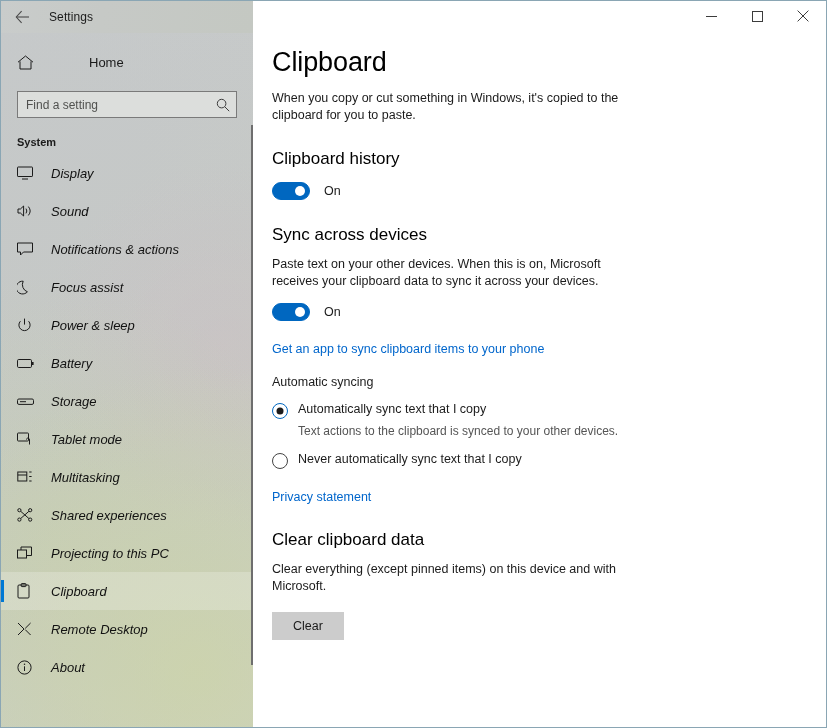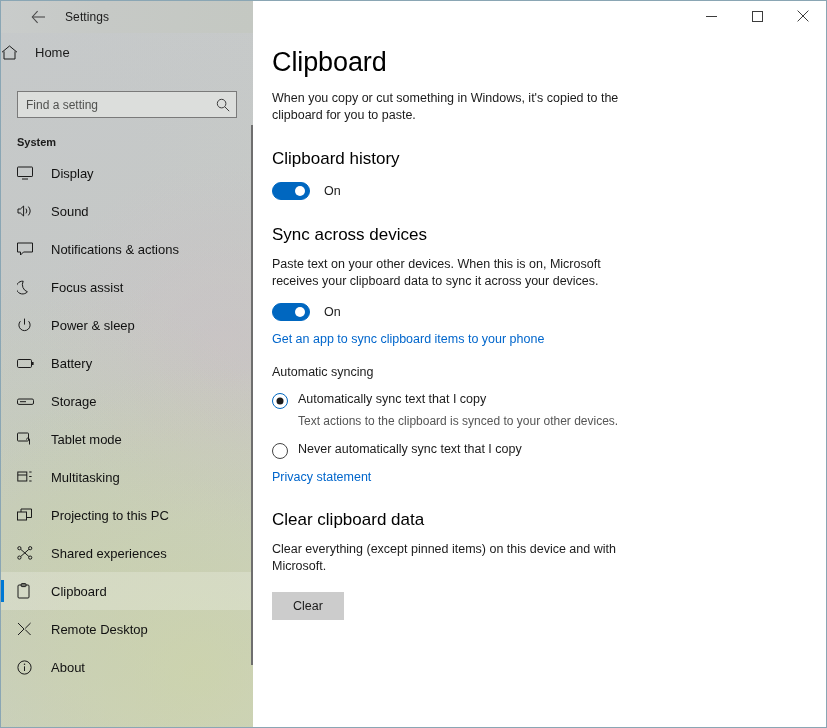--- a/index.html
+++ b/index.html
@@ -22,21 +22,20 @@
   
   .titlebar {
     position:absolute; top:0; left:0; right:0; height:32px;
     display:flex; align-items:center;
     z-index:20;
   }
   .titlebar-left {
     width:252px; height:32px;
     display:flex; align-items:center;
     background:linear-gradient(100deg,#c9cccb 0%,#c6c9c6 40%,#c4c8c2 100%);
-    padding-left:16px;
   }
   .back-btn {
     width:44px; height:32px;
     display:flex; align-items:center; justify-content:center;
     cursor:pointer;
   }
   .back-btn svg { display:block; }
   .app-title {
     font-size:12px; color:#1b1b1b; letter-spacing:.1px;
     margin-left:4px;
@@ -60,23 +59,24 @@
       radial-gradient(circle at 78% 92%, rgba(206,214,160,.55) 0%, rgba(206,214,160,0) 46%),
       radial-gradient(circle at 20% 72%, rgba(196,206,172,.42) 0%, rgba(196,206,172,0) 48%),
       radial-gradient(circle at 88% 45%, rgba(205,188,196,.40) 0%, rgba(205,188,196,0) 42%),
       radial-gradient(circle at 10% 20%, rgba(196,199,200,.5) 0%, rgba(196,199,200,0) 55%),
       linear-gradient(160deg,#c7cacb 0%,#c6c9c6 35%,#c7cbc2 62%,#cbd0c2 100%);
     overflow:hidden;
   }
   .sidebar-inner { position:relative; width:252px; }
 
   .home-row {
-    display:flex; align-items:flex-start;
-    height:34px; margin-top:12px; 
+    display:flex; align-items:center;
+    height:34px; margin-top:12px; padding-left:16px;
     cursor:pointer;
+    gap:38px;
   }
   .home-icon { width:22px; display:flex; align-items:center; }
   .home-label { font-size:13px; color:#1b1b1b; margin-left:12px; }
 
   .search-wrap { padding:12px 16px 0 16px; }
   .search-box {
     position:relative;
     height:27px;
     background:#dcdedc;
     border:1px solid #7a7a7a;
@@ -95,20 +95,21 @@
   .group-title {
     font-size:11px; font-weight:bold; color:#1b1b1b;
     padding:18px 0 6px 16px;
   }
 
   .nav-item {
     position:relative;
     display:flex; align-items:center;
     height:38px; padding-left:16px;
     cursor:pointer;
+    font-style:italic;
   }
   .nav-item.selected { background:rgba(255,255,255,.22); }
   .nav-item.selected::before {
     content:""; position:absolute; left:0; top:8px;
     width:3px; height:22px; background:#0078d4;
   }
   .nav-ico {
     width:22px; min-width:22px;
     display:flex; align-items:center; justify-content:flex-start;
   }
@@ -165,21 +166,21 @@
     width:10px; height:10px; border-radius:50%;
     background:#ffffff;
   }
   .toggle-label { font-size:12.5px; color:#1b1b1b; margin-left:14px; }
 
   .link {
     display:inline-block;
     font-size:12.5px; color:#0066cc;
     text-decoration:none; cursor:pointer;
   }
-  .link-row { margin-top:8px; }
+  .link-row { margin-top:18px; }
 
   .sub-label { font-size:12.5px; color:#1b1b1b; margin-top:18px; }
 
   .radio-row {
     display:flex; align-items:flex-start;
     margin-top:13px; cursor:pointer;
   }
   .radio {
     width:16px; height:16px; min-width:16px;
     border-radius:50%;
@@ -369,41 +370,41 @@
             <line x1="12.2" y1="6.5" x2="14.6" y2="6.5" stroke="#1b1b1b" stroke-width="1"></line>
             <line x1="12.2" y1="11" x2="14.6" y2="11" stroke="#1b1b1b" stroke-width="1"></line>
           </svg>
         </span>
         <span class="nav-label">Multitasking</span>
       </div>
 
       <div class="nav-item">
         <span class="nav-ico">
           <svg width="16" height="14" viewBox="0 0 16 14">
-            <rect x="0.5" y="4" width="9" height="8" fill="none" stroke="#1b1b1b" stroke-width="1"></rect>
-            <path d="M4 4 V1 H14.5 V9.5 H9.5" fill="none" stroke="#1b1b1b" stroke-width="1"></path>
-          </svg>
-        </span>
-        <span class="nav-label">Projecting to this PC</span>
-      </div>
-
-      <div class="nav-item">
-        <span class="nav-ico">
-          <svg width="16" height="14" viewBox="0 0 16 14">
             <circle cx="2.4" cy="2.2" r="1.6" fill="none" stroke="#1b1b1b" stroke-width="1"></circle>
             <circle cx="13.2" cy="2.2" r="1.6" fill="none" stroke="#1b1b1b" stroke-width="1"></circle>
             <circle cx="2.4" cy="11.6" r="1.6" fill="none" stroke="#1b1b1b" stroke-width="1"></circle>
             <circle cx="13.2" cy="11.6" r="1.6" fill="none" stroke="#1b1b1b" stroke-width="1"></circle>
             <line x1="3.7" y1="3.3" x2="11.9" y2="10.5" stroke="#1b1b1b" stroke-width="1"></line>
             <line x1="11.9" y1="3.3" x2="3.7" y2="10.5" stroke="#1b1b1b" stroke-width="1"></line>
           </svg>
         </span>
         <span class="nav-label">Shared experiences</span>
       </div>
 
+      <div class="nav-item">
+        <span class="nav-ico">
+          <svg width="16" height="14" viewBox="0 0 16 14">
+            <rect x="0.5" y="4" width="9" height="8" fill="none" stroke="#1b1b1b" stroke-width="1"></rect>
+            <path d="M4 4 V1 H14.5 V9.5 H9.5" fill="none" stroke="#1b1b1b" stroke-width="1"></path>
+          </svg>
+        </span>
+        <span class="nav-label">Projecting to this PC</span>
+      </div>
+
       <div class="nav-item selected">
         <span class="nav-ico">
           <svg width="14" height="16" viewBox="0 0 14 16">
             <rect x="1" y="2" width="11" height="13" rx="1" fill="none" stroke="#1b1b1b" stroke-width="1"></rect>
             <rect x="4.2" y="0.6" width="4.8" height="3" rx="0.6" fill="none" stroke="#1b1b1b" stroke-width="1"></rect>
           </svg>
         </span>
         <span class="nav-label">Clipboard</span>
       </div>
 

